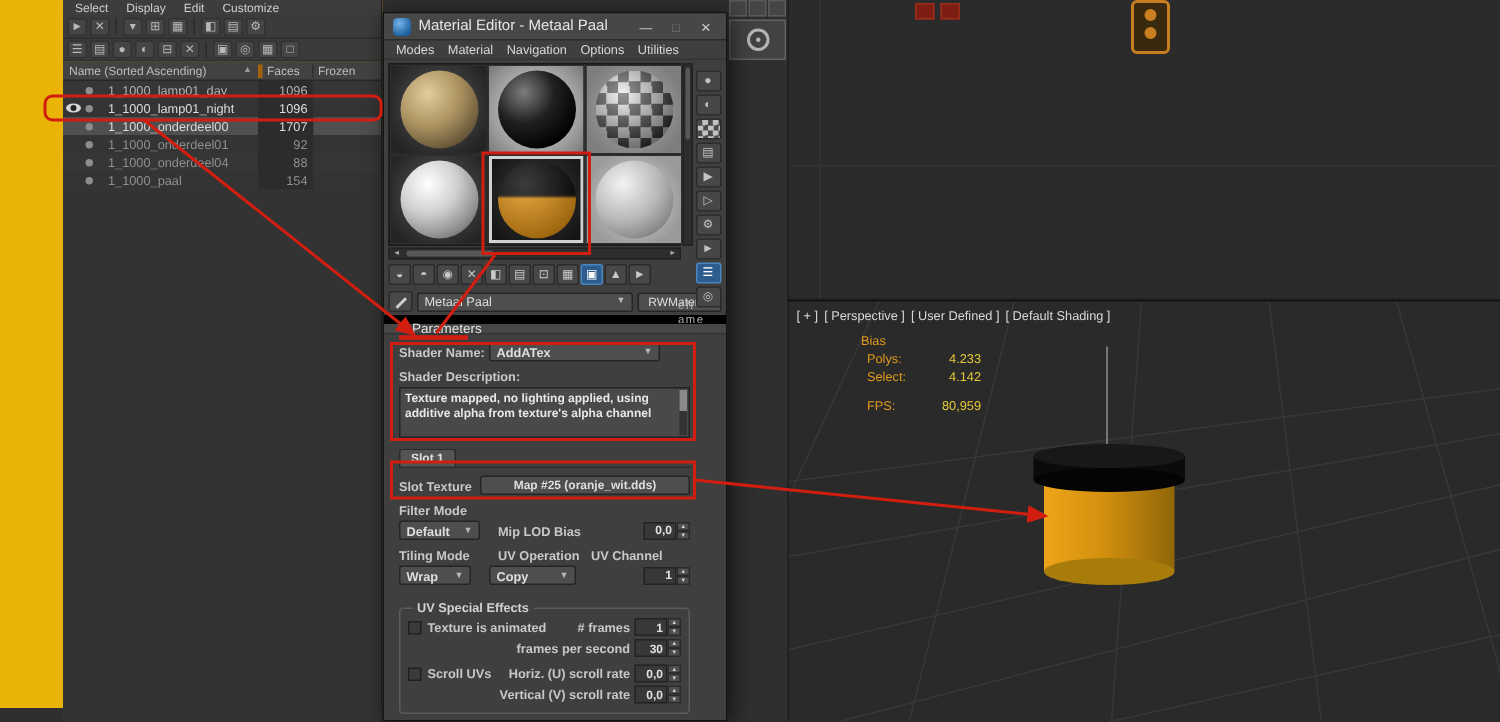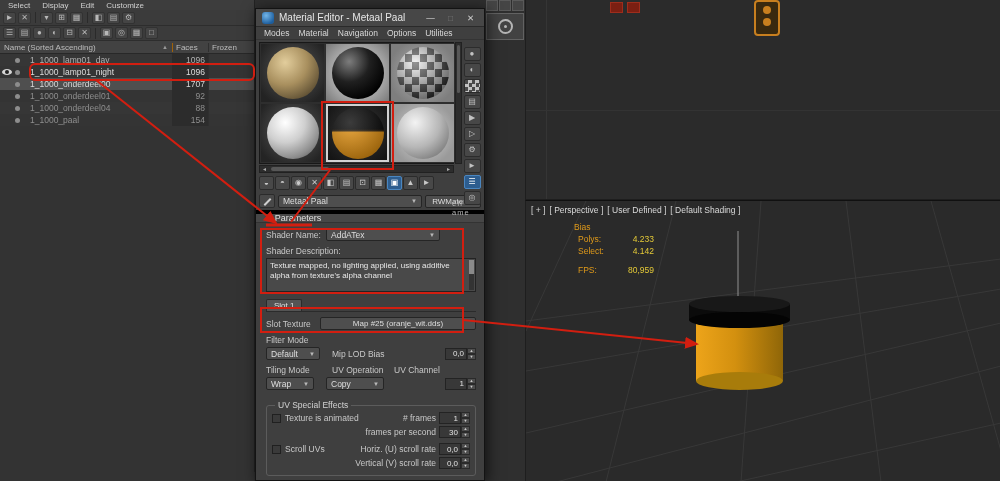--- a/index.html
+++ b/index.html
@@ -1,30 +1,30 @@
 <!DOCTYPE html>
 <html><head>
 <meta charset="utf-8">
 <style>
   * { box-sizing: border-box; margin: 0; padding: 0; }
   html,body { width:1000px; height:481px; overflow:hidden; }
   body { font-family:"Liberation Sans", sans-serif; background:#2f2f2f; position:relative; }
 
   
-  #explorer { position:absolute; left:0; top:0; width:255px; height:472px; background:#eab308; border-right:1px solid #232323; z-index:1; }
+  #explorer { position:absolute; left:0; top:0; width:255px; height:472px; background:#eab308; border-right:1px solid #232323; z-index:1;padding-left:42px; }
   .menubar { height:10px; display:flex; align-items:center; padding:0 2px; font-size:8px; color:#cfcfcf; background:#3d3d3d; }
   .menubar span { padding:0 6px; }
   .tbar { display:flex; align-items:center; gap:2px; padding:0 3px; background:#3b3b3b; border-bottom:1px solid #2d2d2d; }
   .tbar1 { height:16px; } .tbar2 { height:15px; }
   .ticon { width:13px; height:12px; font-size:8px; color:#b8b8b8; display:flex; align-items:center; justify-content:center; background:#454545; border:1px solid #323232; border-radius:2px; line-height:1; }
   .tsep { width:1px; height:11px; background:#2a2a2a; margin:0 2px; }
   .se-head { height:13px; display:flex; align-items:center; font-size:8px; color:#bdbdbd; background:#424242; border-bottom:1px solid #282828; }
   .h-name { flex:1; padding-left:4px; white-space:nowrap; overflow:hidden; }
   .h-arrow { width:10px; font-size:6px; color:#999; }
-  .h-faces { width:36px; border-left:1px solid #a16207; padding-left:3px; }
+  .h-faces { width:36px; border-left:3px solid #a16207; padding-left:3px; }
   .h-frozen { width:46px; border-left:1px solid #2f2f2f; padding-left:3px; }
   .se-row { height:12px; display:flex; align-items:center; font-size:8.5px; color:#8f8f8f; background:#363636; }
   .se-row:nth-child(even){ background:#343434; }
   .row-bright { color:#dedede; }
   .row-mid { color:#b2b2b2; }
   .row-sel { background:#4f4f4f !important; color:#d8d8d8; }
   .c-icons { width:30px; display:flex; align-items:center; padding-left:2px; }
   .eyeslot { width:13px; display:flex; align-items:center; }
   .eye { width:10px; height:6px; border-radius:50%; background:#d6d6d6; position:relative; }
   .eye::after { content:""; position:absolute; left:3px; top:1px; width:4px; height:4px; border-radius:50%; background:#222; }
@@ -101,23 +101,23 @@
   .mtb.active { background:#2d5d8f; border-color:#4a86c0; color:#fff; }
   .partial-label { position:absolute; left:196px; top:190px; font-size:7.5px; color:#b5b5b5; letter-spacing:1px; }
   .me-namerow { display:flex; gap:3px; align-items:center; padding:2px 3px; }
   .pipette { width:16px; height:14px; background:#484848; border:1px solid #2b2b2b; border-radius:2px; position:relative; }
   .pipette::after { content:""; position:absolute; left:3px; top:6px; width:9px; height:2px; background:#cfcfcf; transform:rotate(-45deg); }
   .dd { background:#4e4e4e; border:1px solid #252525; border-radius:2px; height:13px; display:flex; align-items:center; font-size:8.5px; color:#dedede; padding:0 4px; }
   .dda { margin-left:auto; font-size:6px; color:#b8b8b8; padding-left:3px; }
   .grow1 { flex:1; }
   .btn { background:#4e4e4e; border:1px solid #252525; border-radius:2px; height:13px; font-size:8px; color:#dedede; display:flex; align-items:center; justify-content:center; padding:0 3px; white-space:nowrap; overflow:hidden; }
   .rwbtn { width:56px; }
-  .rollout { height:13px; background:#474747; border-top:4px solid #000000; border-bottom:1px solid #333; font-size:9px; color:#e2e2e2; display:flex; align-items:center; gap:4px; padding-left:10px; }
+  .rollout { height:13px; background:#474747; border-top:6px solid #000000; border-bottom:1px solid #333; font-size:9px; color:#e2e2e2; display:flex; align-items:center; gap:4px; padding-left:10px; }
   .rollout .minus { font-size:8px; color:#bbb; }
-  .params { flex:1; padding:5px 8px 4px 10px; font-size:8.5px; color:#c8c8c8; display:flex; flex-direction:column; }
+  .params { flex:1; padding:5px 24px 4px 10px; font-size:8.5px; color:#c8c8c8; display:flex; flex-direction:column;font-weight:bold; }
   .prow { display:flex; align-items:center; margin-bottom:3px; }
   .plabel { white-space:nowrap; }
   .w60 { width:60px; } .w54 { width:54px; } .w48 { width:48px; } .w58 { width:58px; } .w62 { width:62px; } .w114 { width:114px; }
   .ml12 { margin-left:12px; }
   .spacer { flex:1; }
   .lblrow { margin:2px 0 2px 0; }
   .descbox { height:34px; background:#494949; border:1px solid #232323; position:relative; padding:2px 9px 1px 3px; color:#e8e8e8; font-size:8px; line-height:10px; overflow:hidden; }
   .descscroll { position:absolute; right:1px; top:1px; bottom:1px; width:5px; background:#333; }
   .descthumb { position:absolute; right:0; top:0; width:5px; height:14px; background:#8a8a8a; }
   .tabrow { margin-top:7px; border-bottom:1px solid #2b2b2b; height:13px; display:flex; }

